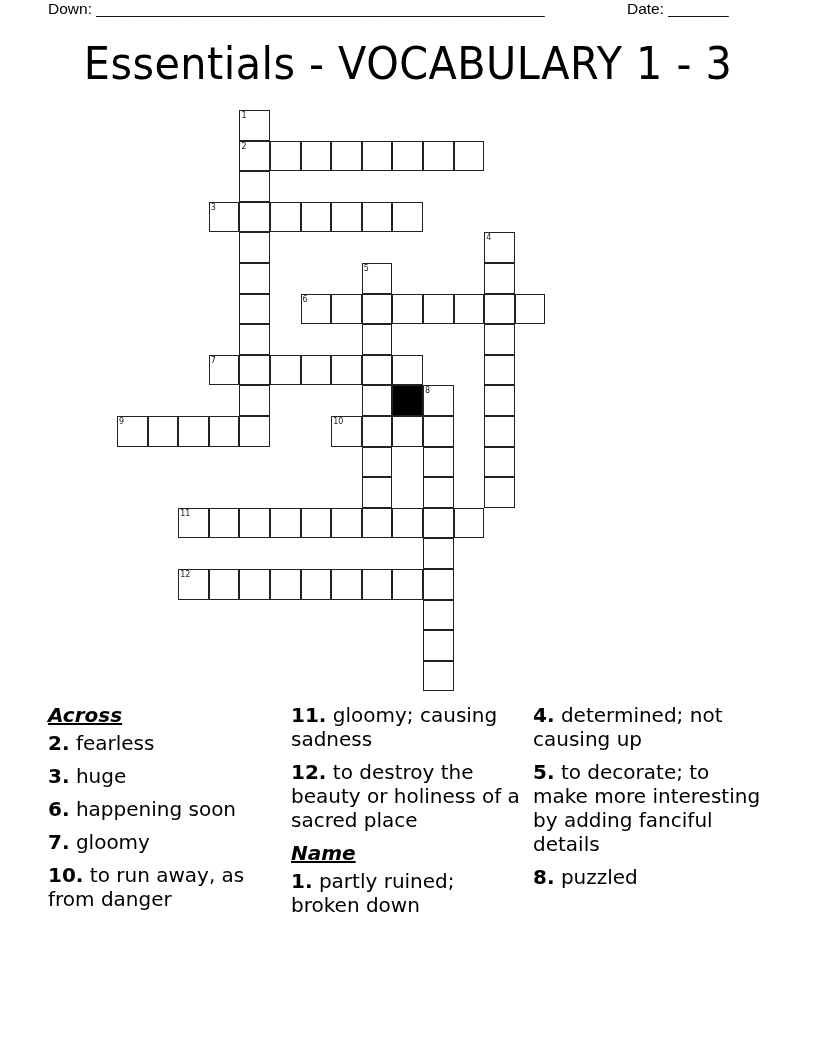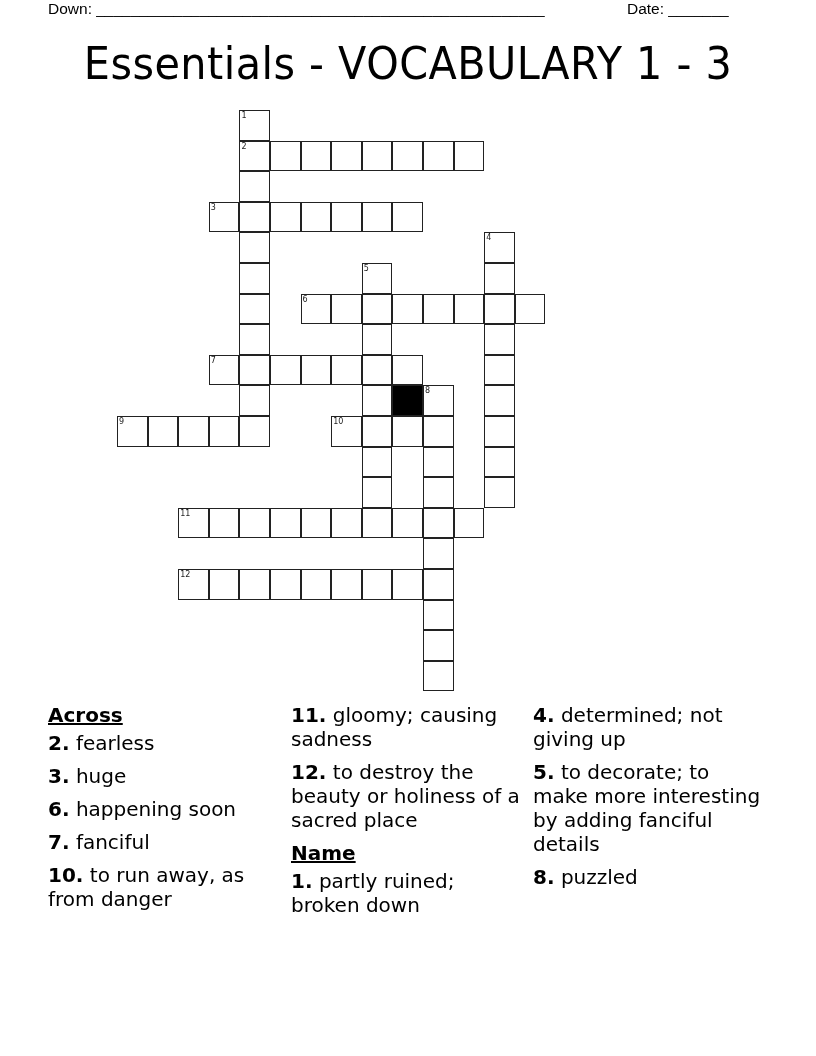--- a/index.html
+++ b/index.html
@@ -9,21 +9,21 @@
   .hdr-date { left: 627px; }
   .title { position: absolute; top: 36px; left: 0; width: 816px; text-align: center; font-family: "DejaVu Sans", sans-serif; font-size: 44px; line-height: 56px; letter-spacing: 0.5px; transform: scaleX(0.94); transform-origin: center; }
   .grid { position: absolute; left: 0; top: 0; width: 816px; height: 700px; }
   .cell { position: absolute; width: 30.6px; height: 30.6px; box-sizing: border-box; border: 1.5px solid #222; background: #fff; }
   .cell.black { background: #000; }
   .cell .num { position: absolute; left: 1px; top: 0px; font-family: "DejaVu Sans", sans-serif; font-size: 8px; line-height: 9px; color: #222; }
   .col { position: absolute; top: 703px; font-family: "DejaVu Sans", sans-serif; font-size: 20px; line-height: 24px; }
   .col1 { left: 48px; width: 235px; }
   .col2 { left: 291px; width: 235px; }
   .col3 { left: 533px; width: 235px; }
-  .sec { font-weight: bold; text-decoration: underline; display: block; margin-bottom: 4px; margin-top: 0; }
+  .sec { font-weight: bold; text-decoration: underline; display: block; margin-bottom: 4px; margin-top: 0; font-style: italic; }
   .clue { display: block; margin-bottom: 9px; }
   .clue .n { font-weight: bold; }
   .sec.down { margin-top: 6px; }
 </style>
 </head>
 <body>
 
 <div class="hdr hdr-name">Down: ____________________________________________________</div>
 <div class="hdr hdr-date">Date: _______</div>
 
@@ -140,28 +140,28 @@
     <div class="cell" style="left: 361.8px; top: 569px;"></div>
     <div class="cell" style="left: 392.4px; top: 569px;"></div>
     <div class="cell black" style="left: 392.4px; top: 385.4px;"></div>
   </div>
 
 <div class="col col1">
   <span class="sec">Across</span>
   <span class="clue"><span class="n">2</span><span class="n">.</span> <span>fearless</span></span>
   <span class="clue"><span class="n">3</span><span class="n">.</span> <span>huge</span></span>
   <span class="clue"><span class="n">6</span><span class="n">.</span> <span>happening soon</span></span>
-  <span class="clue"><span class="n">7</span><span class="n">.</span> <span>fanciful</span></span>
+  <span class="clue"><span class="n">7</span><span class="n">.</span> <span>gloomy</span></span>
   <span class="clue"><span class="n">10</span><span class="n">.</span> <span>to run away, as from danger</span></span>
 </div>
 
 <div class="col col2">
   <span class="clue"><span class="n">11</span><span class="n">.</span> <span>gloomy; causing sadness</span></span>
   <span class="clue"><span class="n">12</span><span class="n">.</span> <span>to destroy the beauty or holiness of a sacred place</span></span>
   <span class="sec down">Name</span>
   <span class="clue"><span class="n">1</span><span class="n">.</span> <span>partly ruined; broken down</span></span>
 </div>
 
 <div class="col col3">
-  <span class="clue"><span class="n">4</span><span class="n">.</span> <span>determined; not giving up</span></span>
+  <span class="clue"><span class="n">4</span><span class="n">.</span> <span>determined; not causing up</span></span>
   <span class="clue"><span class="n">5</span><span class="n">.</span> <span>to decorate; to make more interesting by adding fanciful details</span></span>
   <span class="clue"><span class="n">8</span><span class="n">.</span> <span>puzzled</span></span>
 </div>
 
 </body></html>

